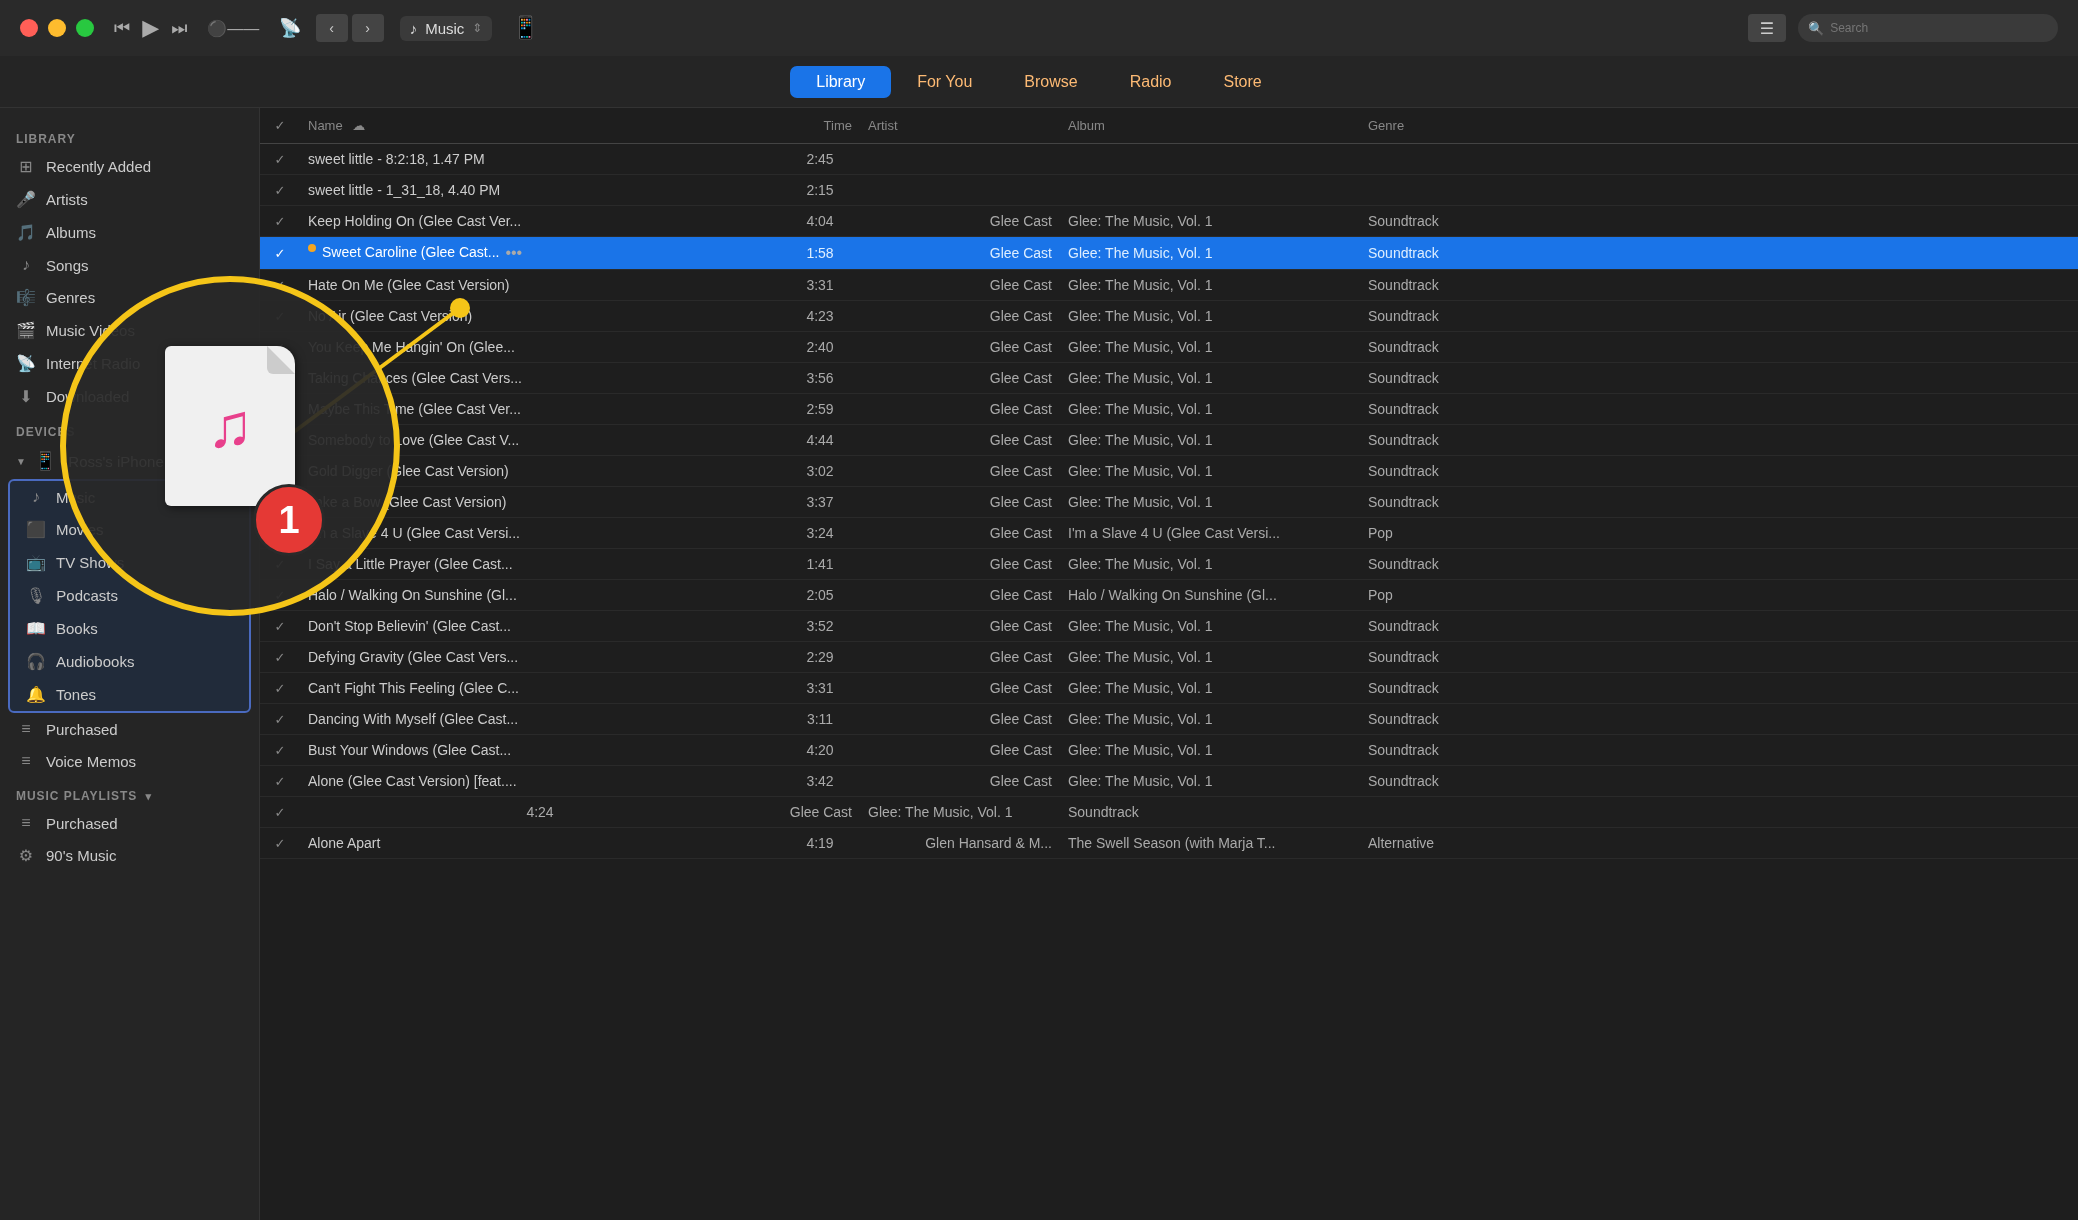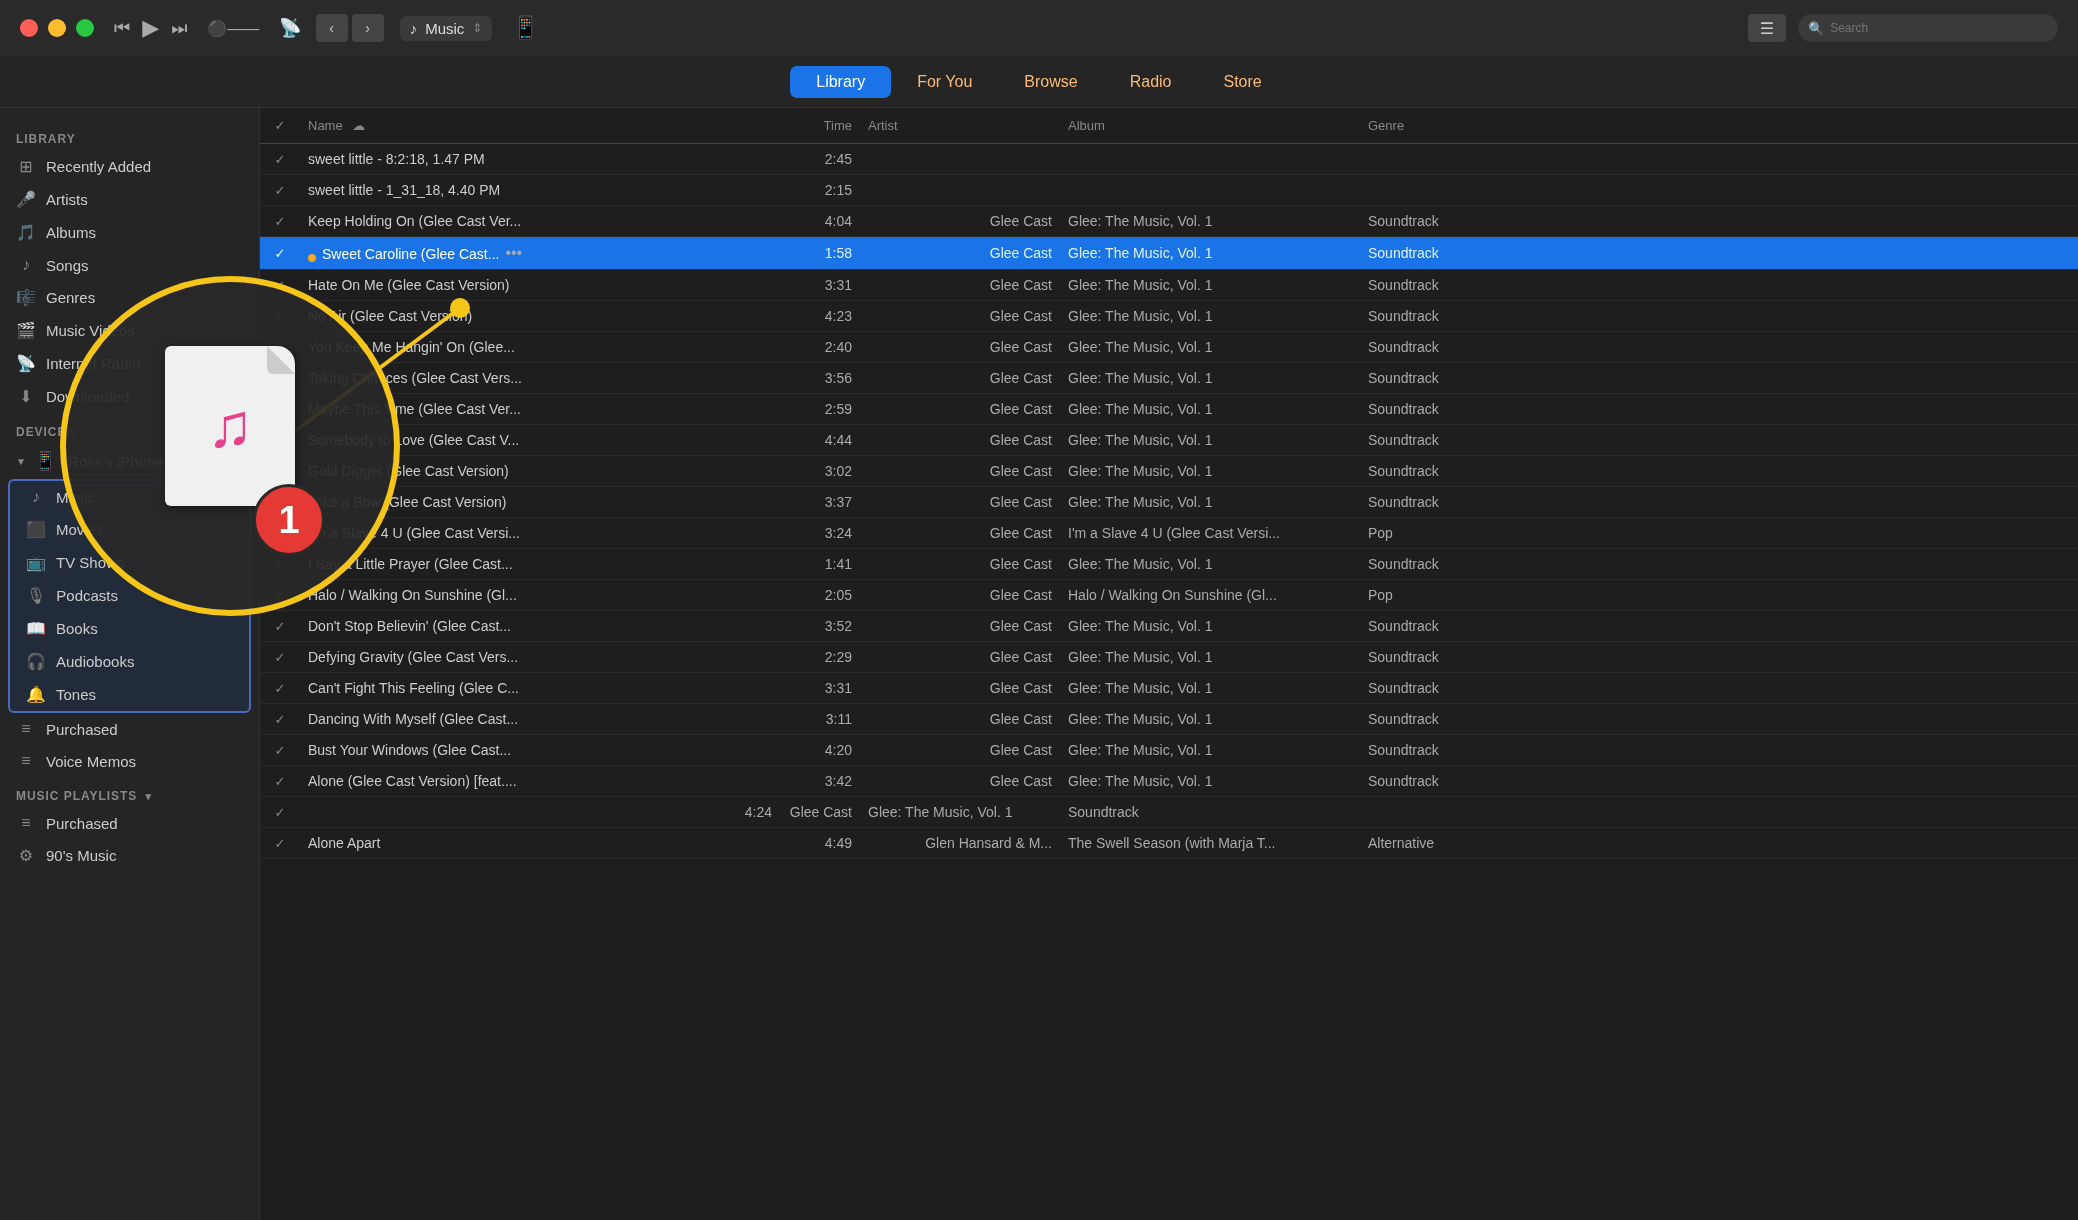--- a/index.html
+++ b/index.html
@@ -247,29 +247,29 @@
     .song-row.highlighted .song-album,
     .song-row.highlighted .song-genre,
     .song-row.highlighted .song-time {
       color: #ddeeff;
     }
     .cell { padding: 4px 8px; overflow: hidden; text-overflow: ellipsis; white-space: nowrap; }
     .cell-check { display: flex; align-items: center; justify-content: center; }
     .check-mark { color: #888; font-size: 13px; }
     .song-row.highlighted .check-mark { color: #fff; }
     .song-name { font-size: 14px; }
-    .song-time { text-align: right; color: #aaa; }
+    .song-time { text-align: center; color: #aaa; }
     .song-artist { color: #aaa; text-align: right; }
     .song-album { color: #aaa; }
     .song-genre { color: #aaa; }
     .ellipsis-btn {
       color: #aaa; font-size: 16px; margin-left: 6px; cursor: pointer;
       background: none; border: none;
     }
-    .song-name-cell { display: flex; align-items: flex-end; }
+    .song-name-cell { display: flex; align-items: flex-start; }
     .dot-indicator {
       width: 8px; height: 8px;
       background: #f5a623;
       border-radius: 50%;
       margin-right: 6px;
       flex-shrink: 0;
     }
 
     
     .overlay-container {
@@ -813,21 +813,21 @@
           <div class="cell song-album">Glee: The Music, Vol. 1</div>
           <div class="cell song-genre">Soundtrack</div>
         </div>
         <div class="song-row">
           <div class="cell cell-check">
             <span class="check-mark">✓</span>
           </div>
           <div class="cell song-name-cell">
             <span class="song-name">Alone Apart</span>
           </div>
-          <div class="cell song-time">4:49</div>
+          <div class="cell song-time">4:19</div>
           <div class="cell song-artist">Glen Hansard &amp; M...</div>
           <div class="cell song-album">The Swell Season (with Marja T...</div>
           <div class="cell song-genre">Alternative</div>
         </div>
       </div>
 
   </div>
 </div>
 
 <div class="overlay-container">

